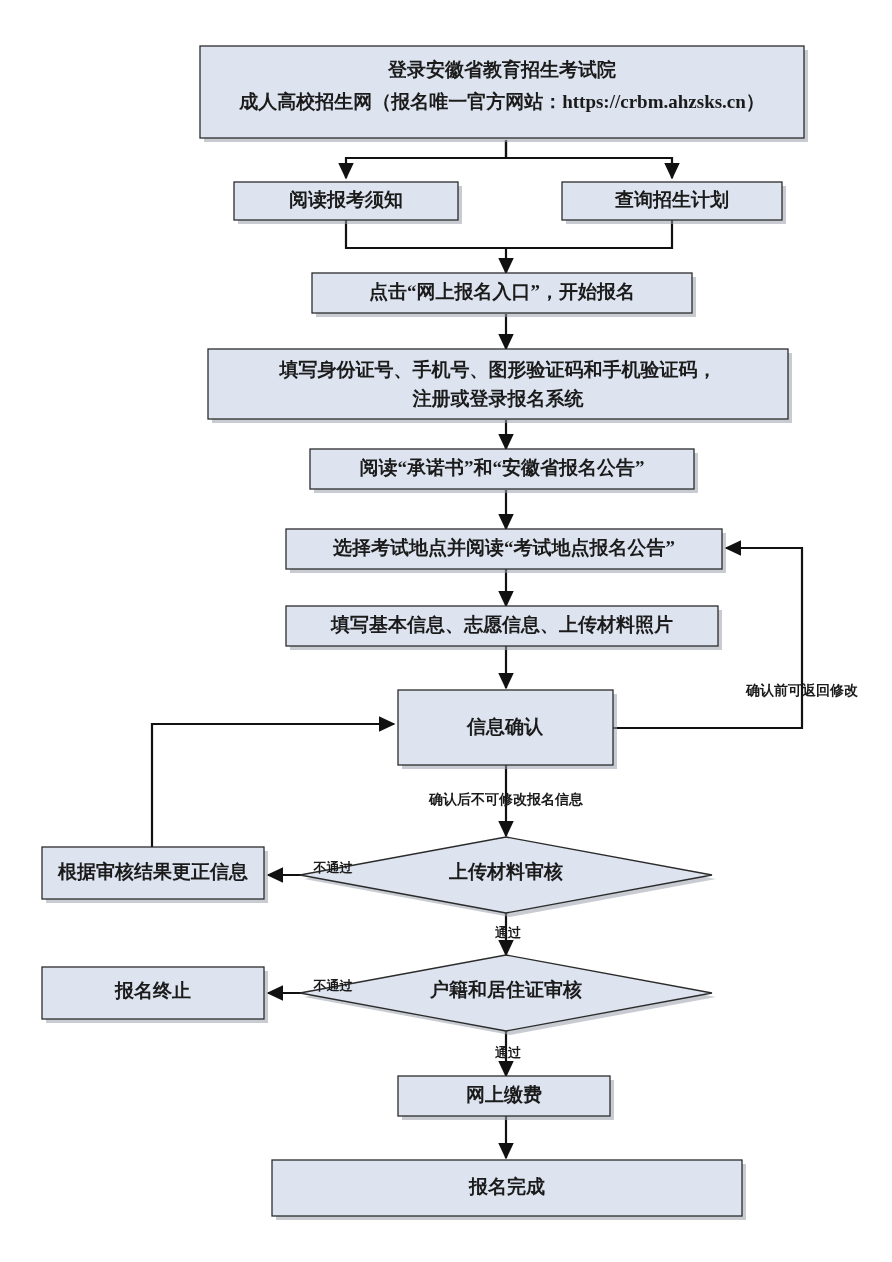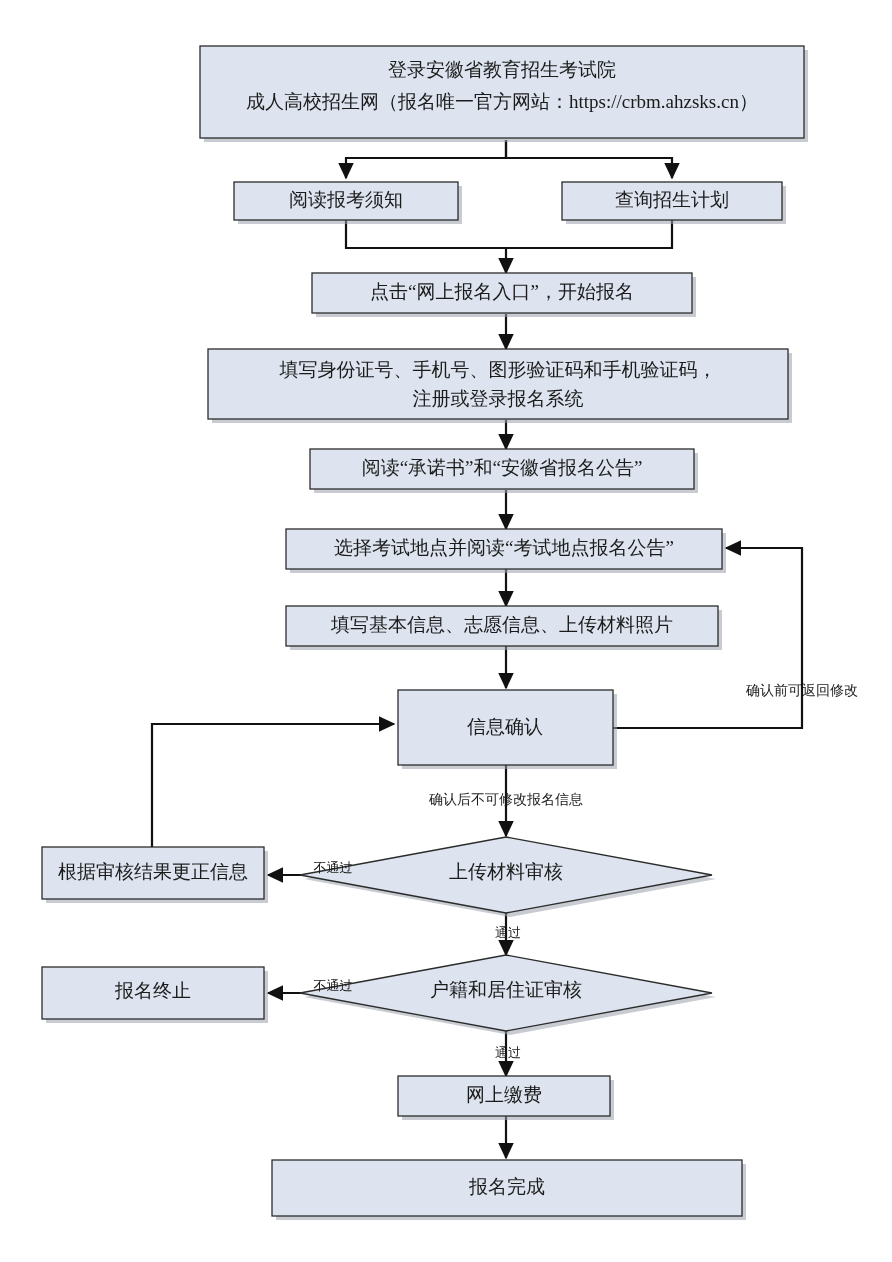--- a/index.html
+++ b/index.html
@@ -11,20 +11,21 @@
     width: 892px;
     height: 1262px;
     font-family: "Liberation Serif", "DejaVu Serif", serif;
     overflow: hidden;
   }
   #chart-root {
     position: relative;
     width: 892px;
     height: 1262px;
     background: #ffffff;
+    font-weight: bold;
   }
   svg.flow {
     display: block;
     width: 892px;
     height: 1262px;
   }
   .node-shape {
     fill: #dde4ef;
     stroke: #2b2b2b;
     stroke-width: 1.3;

